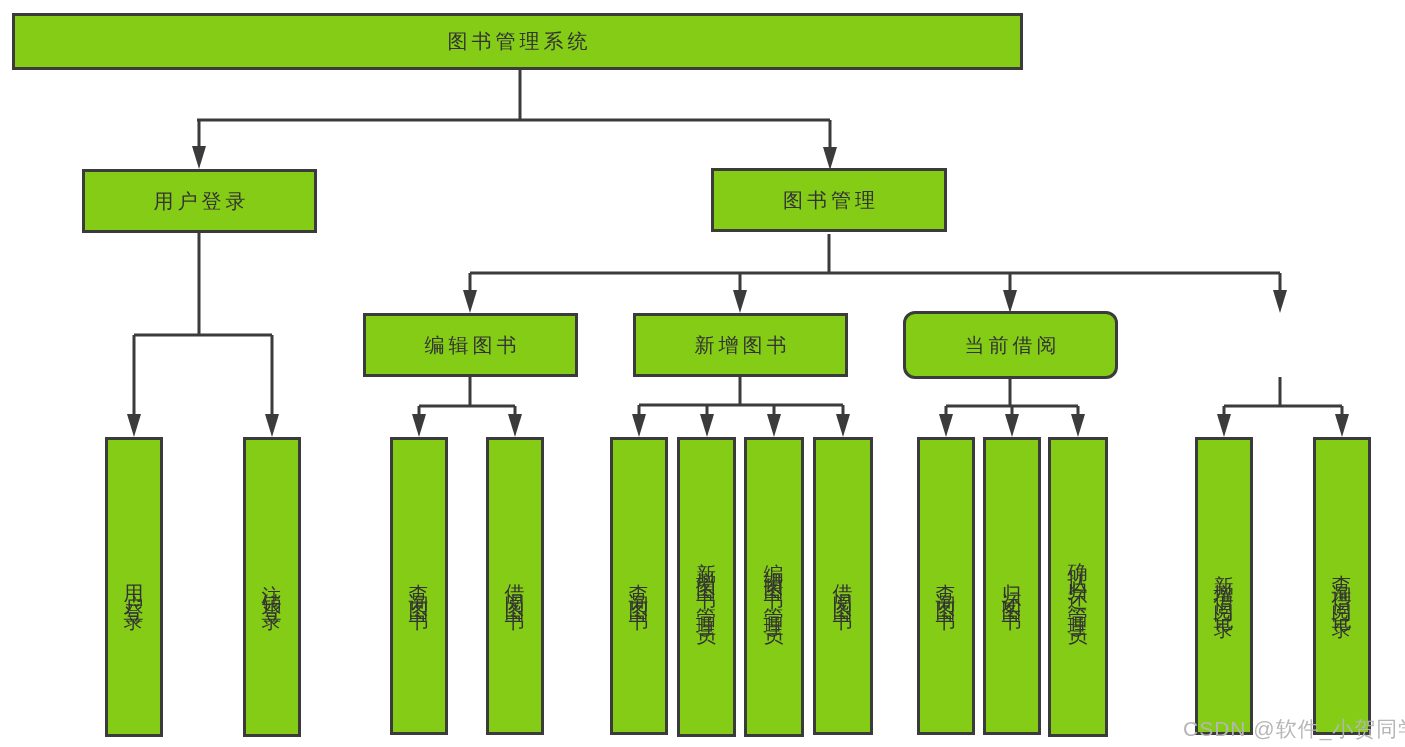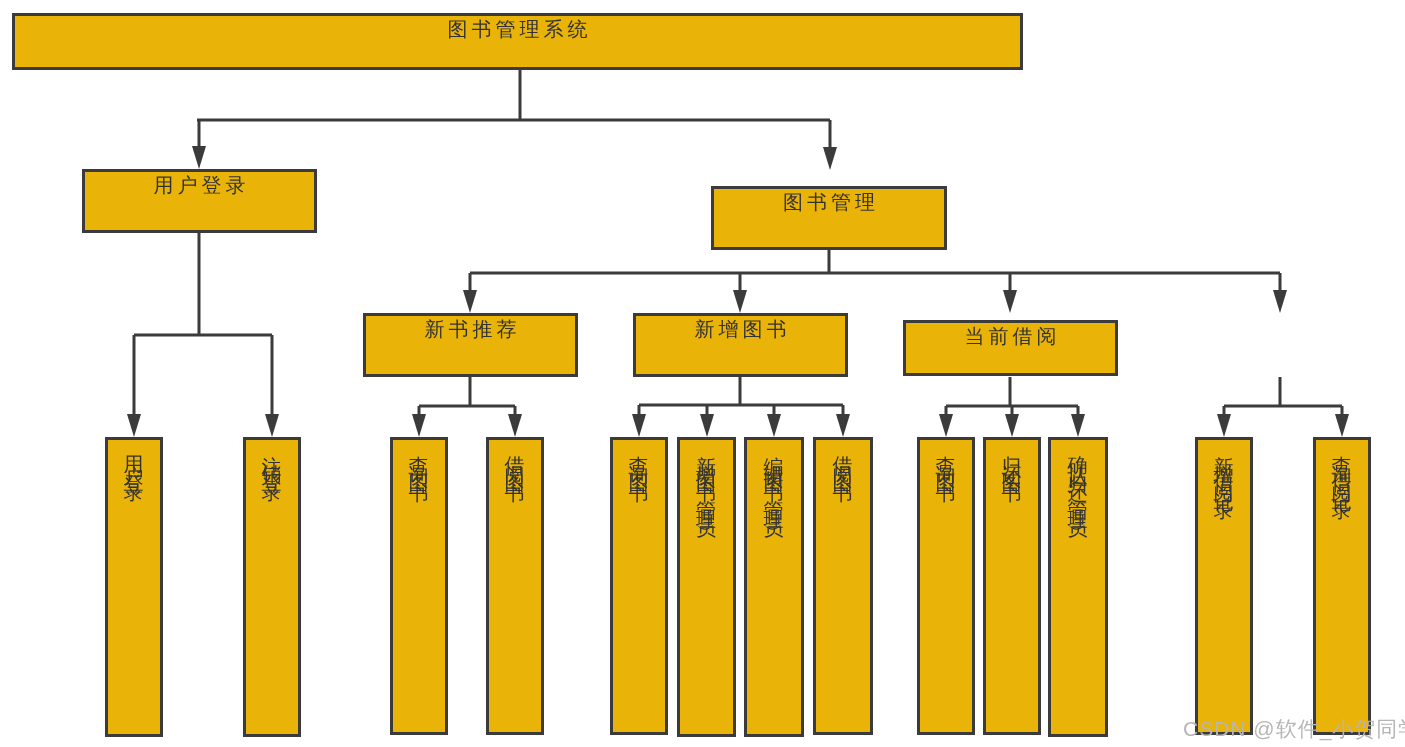--- a/index.html
+++ b/index.html
@@ -2,22 +2,22 @@
 <html><head>
 <meta charset="utf-8">
 <style>
   html,body{margin:0;padding:0;background:#fff;}
   .canvas{
     position:relative;width:1405px;height:747px;background:#ffffff;overflow:hidden;
     font-family:"Liberation Sans","DejaVu Sans",sans-serif;color:#333333;
   }
   .wires{position:absolute;left:0;top:0;z-index:1;}
   .box{
-    position:absolute;box-sizing:border-box;background:#eab308;
-    border:3px solid #3b3b3b;display:flex;justify-content:center;
+    position:absolute;box-sizing:border-box;background:#84cc16;
+    border:3px solid #3b3b3b;display:flex;align-items:center;justify-content:center;
     z-index:2;
   }
   .box.h span{font-size:20px;letter-spacing:4px;text-indent:4px;white-space:nowrap;color:#333333;}
   .box.v span{
     writing-mode:vertical-rl;text-orientation:mixed;
     font-size:20px;letter-spacing:9px;line-height:1;color:#333333;white-space:nowrap;
   }
   .watermark{
     position:absolute;left:1183px;top:715px;z-index:6;
     font-size:21px;letter-spacing:1px;color:#b6b6b6;white-space:nowrap;
@@ -61,31 +61,31 @@
     </g>
   </svg>
 
   <div class="box h" style="left:12px;top:13px;width:1011px;height:57px;">
     <span>图书管理系统</span>
   </div>
 
   <div class="box h" style="left:82px;top:169px;width:235px;height:64px;">
     <span>用户登录</span>
   </div>
-  <div class="box h" style="left:711px;top:186px;width:236px;height:64px;">
+  <div class="box h" style="left:711px;top:168px;width:236px;height:64px;">
     <span>图书管理</span>
   </div>
 
   <div class="box h" style="left:363px;top:313px;width:215px;height:64px;">
-    <span>新书推荐</span>
+    <span>编辑图书</span>
   </div>
   <div class="box h" style="left:633px;top:313px;width:215px;height:64px;">
     <span>新增图书</span>
   </div>
-  <div class="box h" style="left:903px;top:320px;width:215px;height:56px;">
+  <div class="box h" style="left:903px;top:311px;width:215px;height:68px;border-radius:12px;">
     <span>当前借阅</span>
   </div>
 
   <div class="box v" style="left:105px;top:437px;width:58px;height:300px;">
     <span>用户登录</span>
   </div>
   <div class="box v" style="left:243px;top:437px;width:58px;height:300px;">
     <span>注销登录</span>
   </div>
 

